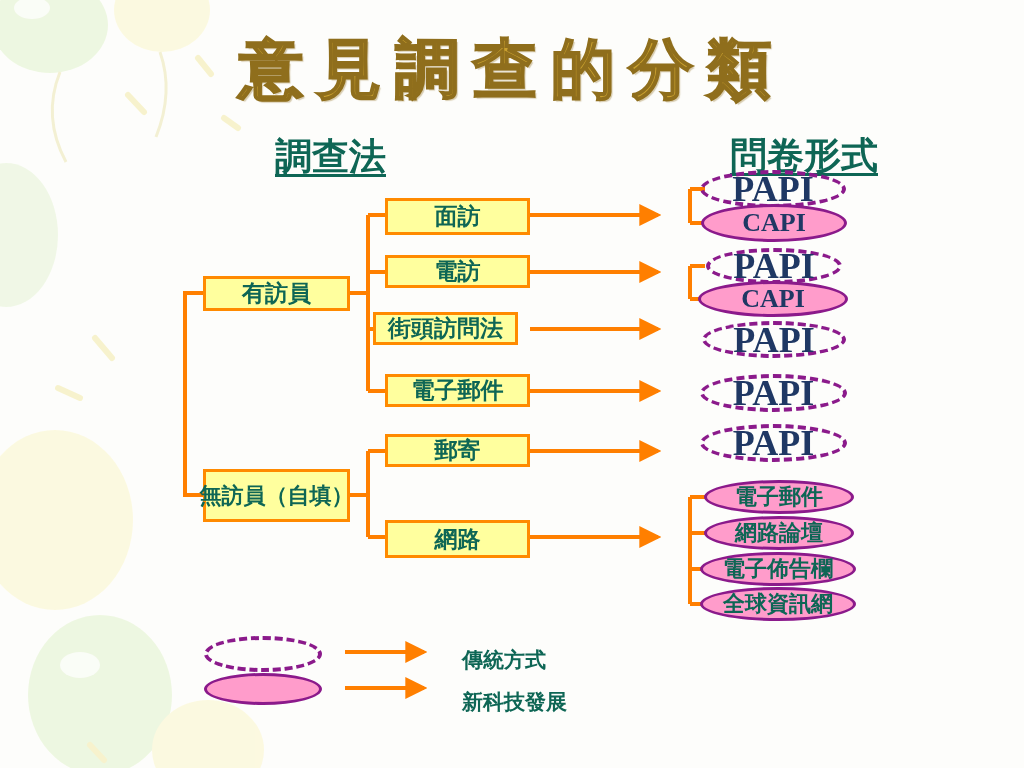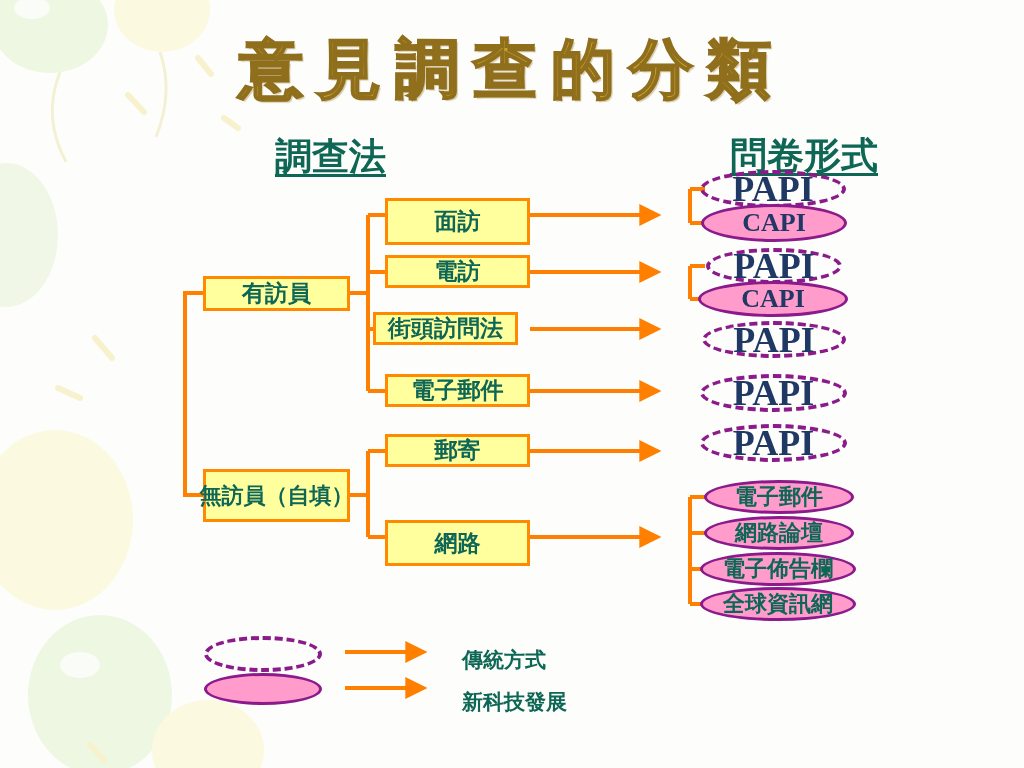--- a/index.html
+++ b/index.html
@@ -145,26 +145,26 @@
 
   <div class="abs col-header" style="left:268px; top:132px; width:125px;">調查法</div>
   <div class="abs col-header" style="left:730px; top:131px; width:135px;">問卷形式</div>
 
   <div class="node-box" style="left:203px; top:276px; width:147px; height:35px;">有訪員</div>
   <div class="node-box" style="left:203px; top:469px; width:147px; height:53px; flex-direction:row; font-size:22px; line-height:25px;">
     <span>無訪員</span>
     <span>（自填）</span>
   </div>
 
-  <div class="node-box" style="left:385px; top:198px; width:145px; height:47px;">面訪</div>
+  <div class="node-box" style="left:385px; top:198px; width:145px; height:37px;">面訪</div>
   <div class="node-box" style="left:385px; top:255px; width:145px; height:33px;font-family:Liberation Serif, serif;">電訪</div>
   <div class="node-box" style="left:373px; top:312px; width:145px; height:33px;">街頭訪問法</div>
   <div class="node-box" style="left:385px; top:374px; width:145px; height:33px;">電子郵件</div>
   <div class="node-box" style="left:385px; top:434px; width:145px; height:33px;">郵寄</div>
-  <div class="node-box" style="left:385px; top:520px; width:145px; height:46px;">網路</div>
+  <div class="node-box" style="left:385px; top:520px; width:145px; height:38px;">網路</div>
 
   <div class="ellipse traditional" style="left:700px; top:170px; width:146px; height:38px;">PAPI</div>
   <div class="ellipse newtech latin" style="left:701px; top:204px; width:146px; height:38px;">CAPI</div>
   <div class="ellipse traditional" style="left:706px; top:248px; width:136px; height:36px;">PAPI</div>
   <div class="ellipse newtech latin" style="left:698px; top:281px; width:150px; height:36px;">CAPI</div>
   <div class="ellipse traditional" style="left:702px; top:321px; width:144px; height:37px;">PAPI</div>
   <div class="ellipse traditional" style="left:700px; top:374px; width:147px; height:38px;">PAPI</div>
   <div class="ellipse traditional" style="left:700px; top:424px; width:147px; height:38px;">PAPI</div>
   <div class="ellipse newtech cjk" style="left:704px; top:516px; width:150px; height:34px;">網路論壇</div>
   <div class="ellipse newtech cjk" style="left:704px; top:480px; width:150px; height:34px;">電子郵件</div>

